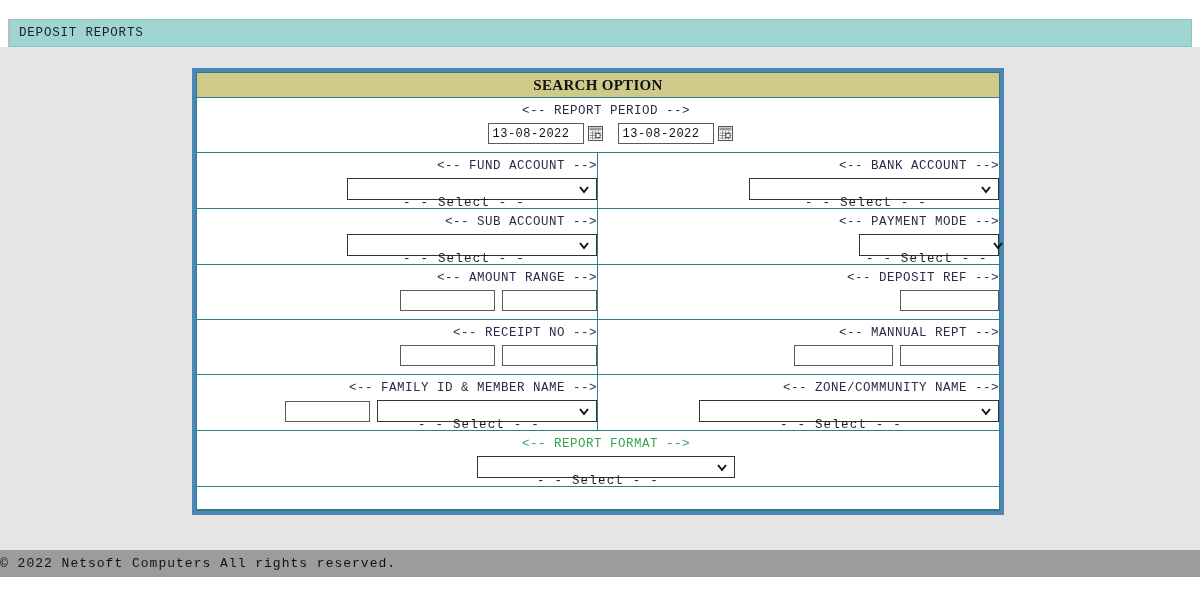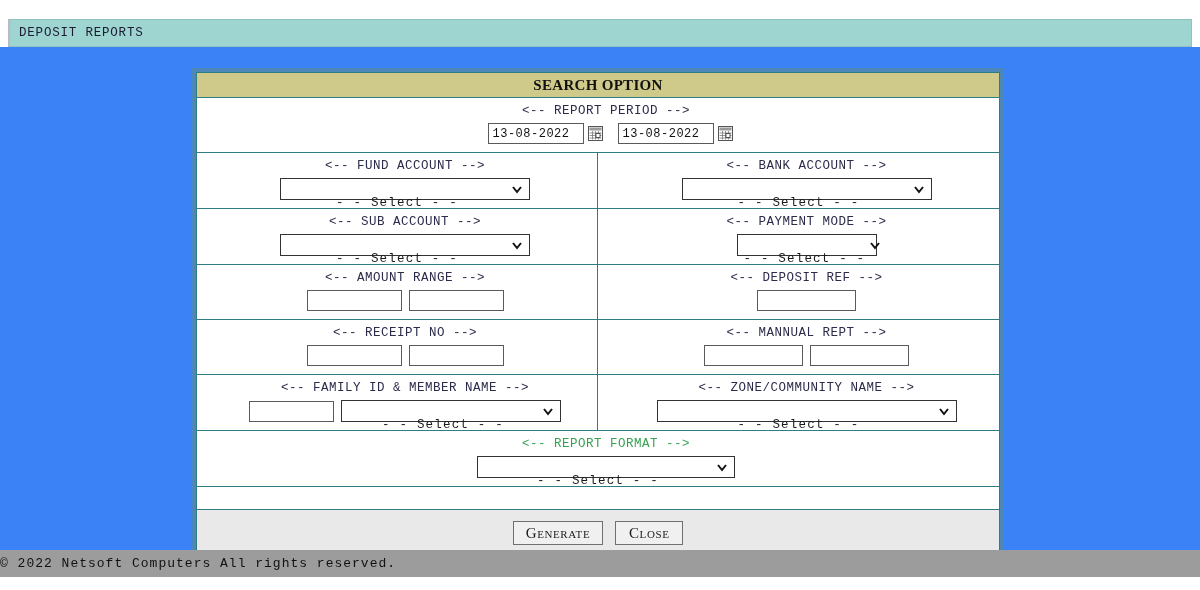--- a/index.html
+++ b/index.html
@@ -37,21 +37,21 @@
     white-space: nowrap;
   }
 
   
   #canvas {
     position: absolute;
     left: 0;
     top: 47px;
     width: 1200px;
     height: 531px;
-    background: #3b82f6;
+    background: #e5e5e5;
     text-decoration: underline;
   }
 
   
   #panel {
     position: absolute;
     left: 192px;
     top: 21px;
     width: 812px;
     box-sizing: border-box;
@@ -94,20 +94,21 @@
   .cell {
     box-sizing: border-box;
     padding: 6px 0 8px 16px;
     display: flex;
     flex-direction: column;
     align-items: center;
     justify-content: flex-start;
   }
   .cell.half {
     width: 50%;
+    align-items: flex-end;
   }
   .cell.half.left {
     border-right: 1px solid #2e7d85;
   }
   .cell.full {
     width: 100%;
   }
 
   .fld-label {
     font-size: 12.5px;
@@ -410,24 +411,20 @@
             <span class="sel-val">- -  Select  - -</span>
             <svg class="chev" viewBox="0 0 12 12" xmlns="http://www.w3.org/2000/svg">
               <path d="M2 4 L6 9 L10 4" fill="none" stroke="#111111" stroke-width="2"></path>
             </svg>
           </div>
         </div>
       </div>
 
       <div class="spacer-row"></div>
 
-      <div class="btn-bar">
-        <div class="btn">Generate</div>
-        <div class="btn">Close</div>
-      </div>
 
     </div>
   </div>
 </div>
 
 <div id="footer">
   <span class="foot-text">© 2022 Netsoft Computers All rights reserved.</span>
 </div>
 <div id="belowfoot"></div>
 

